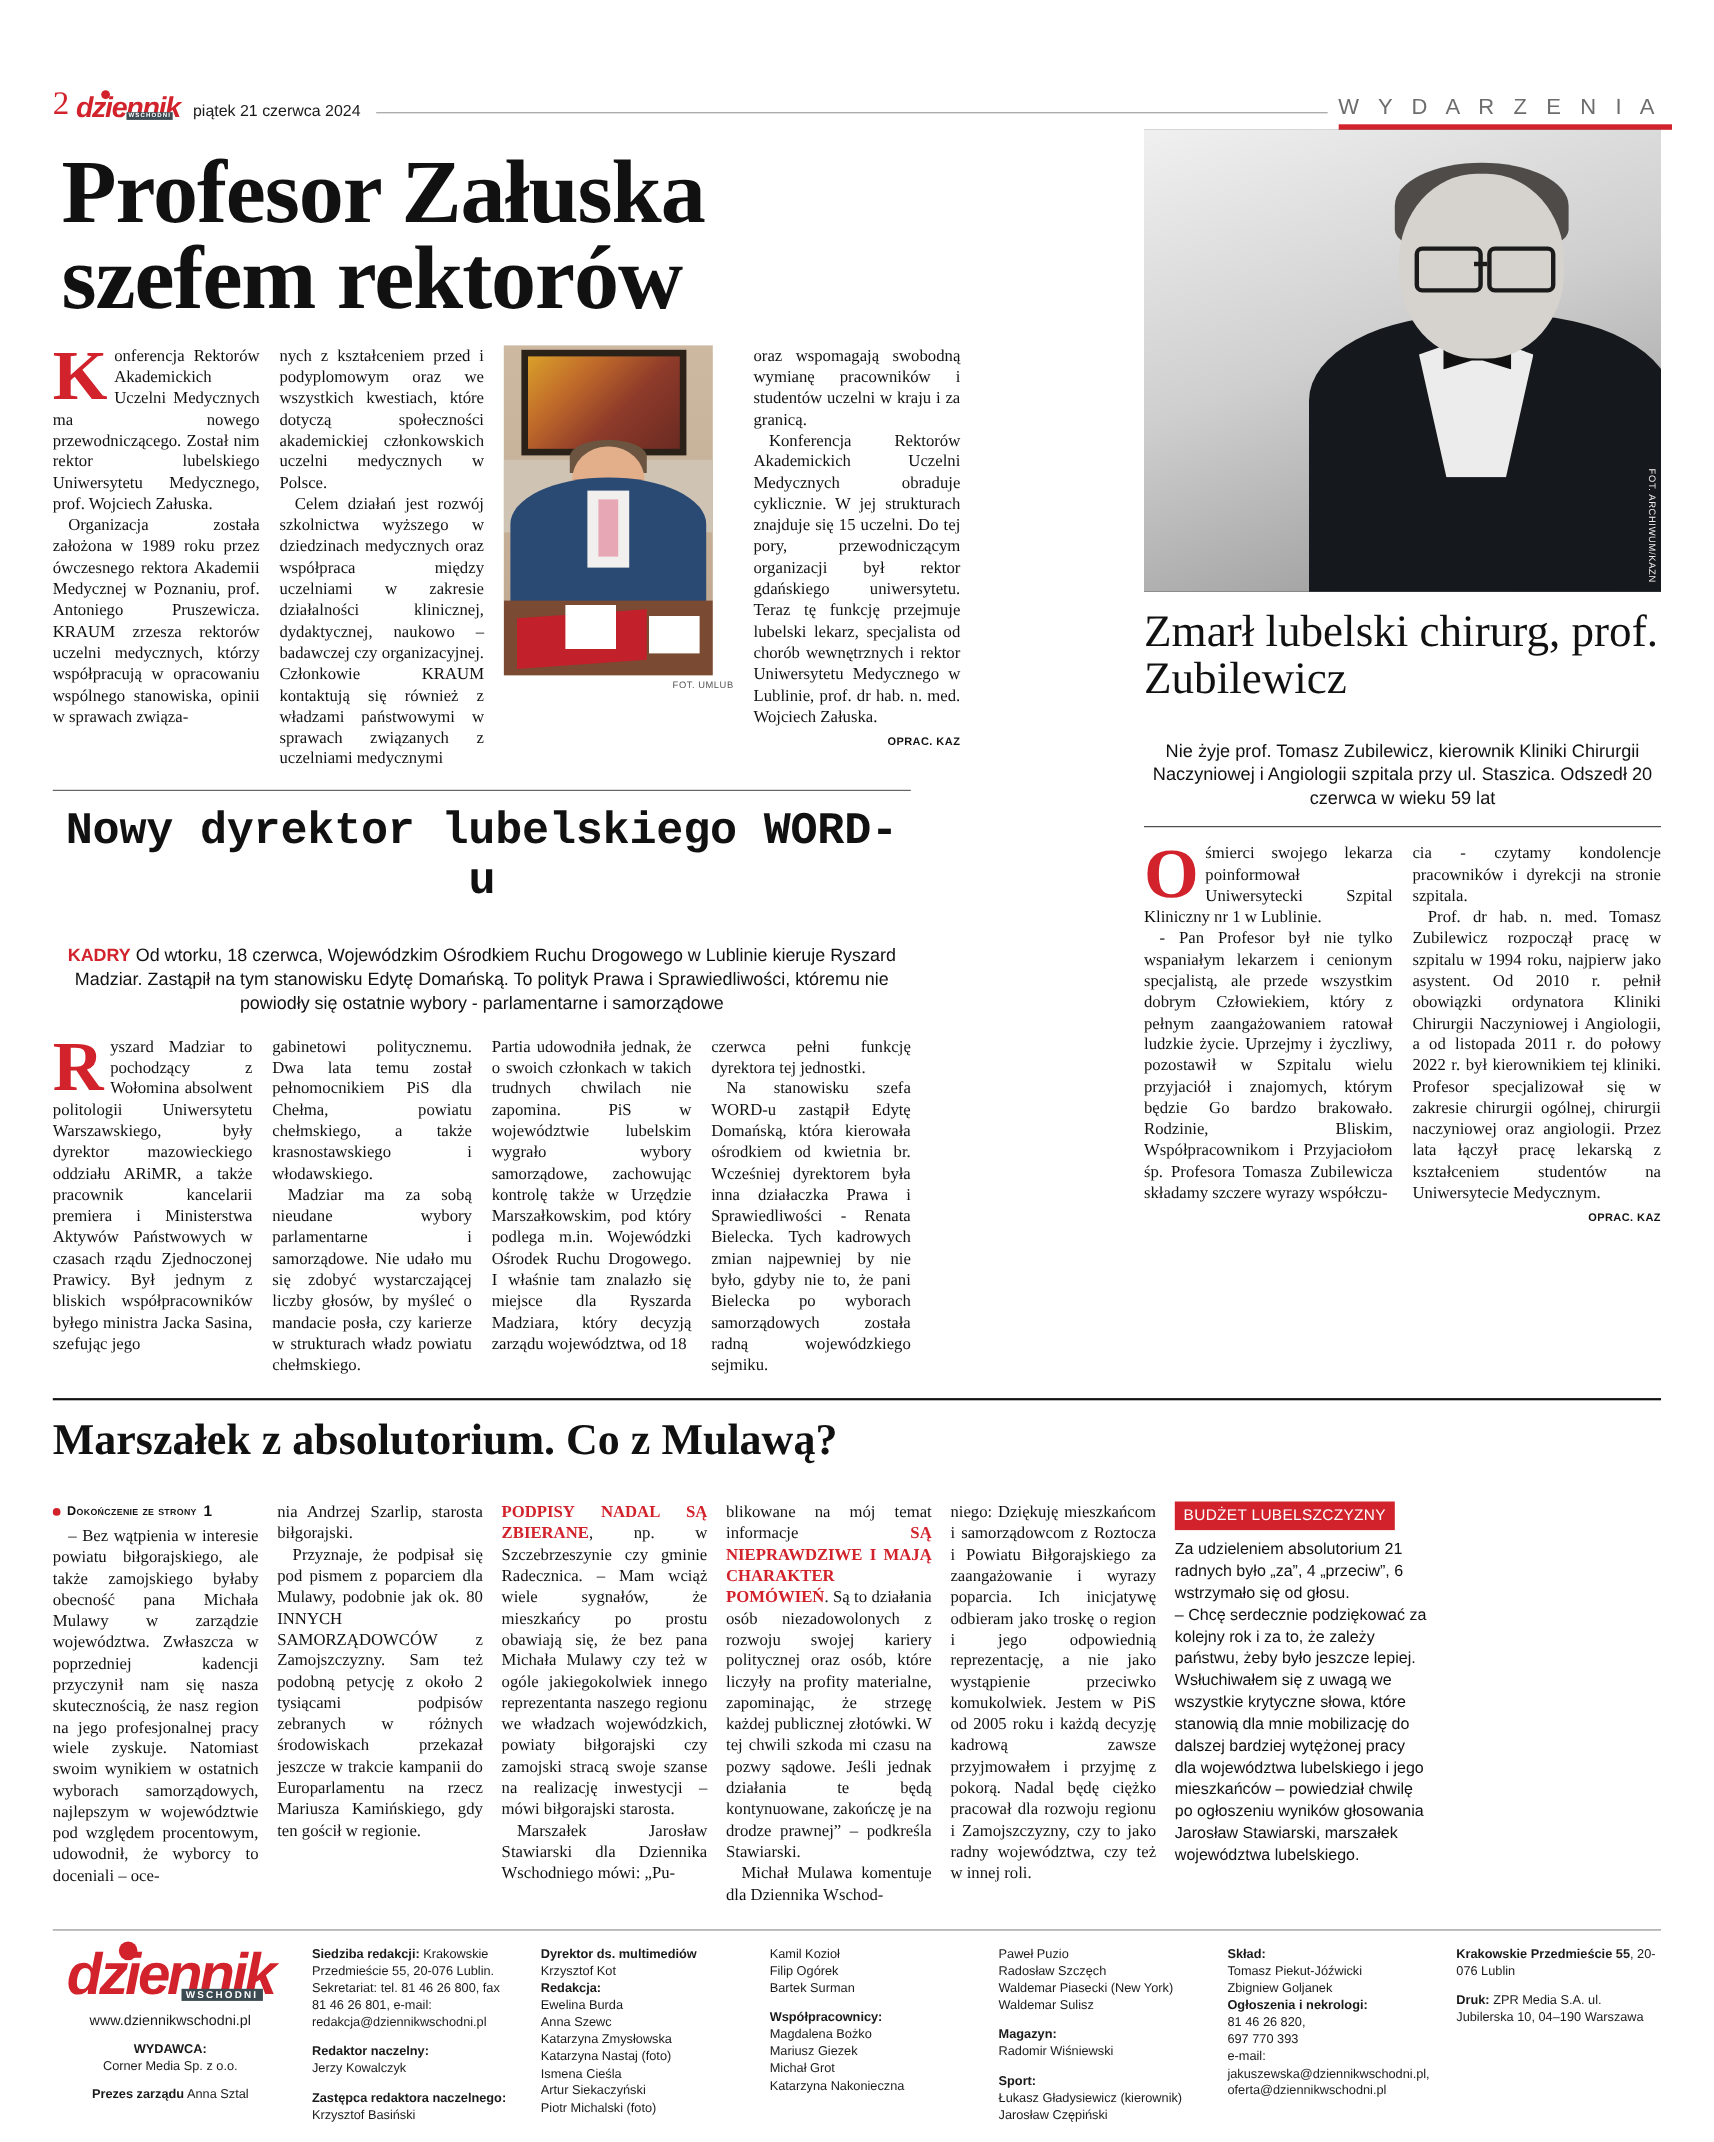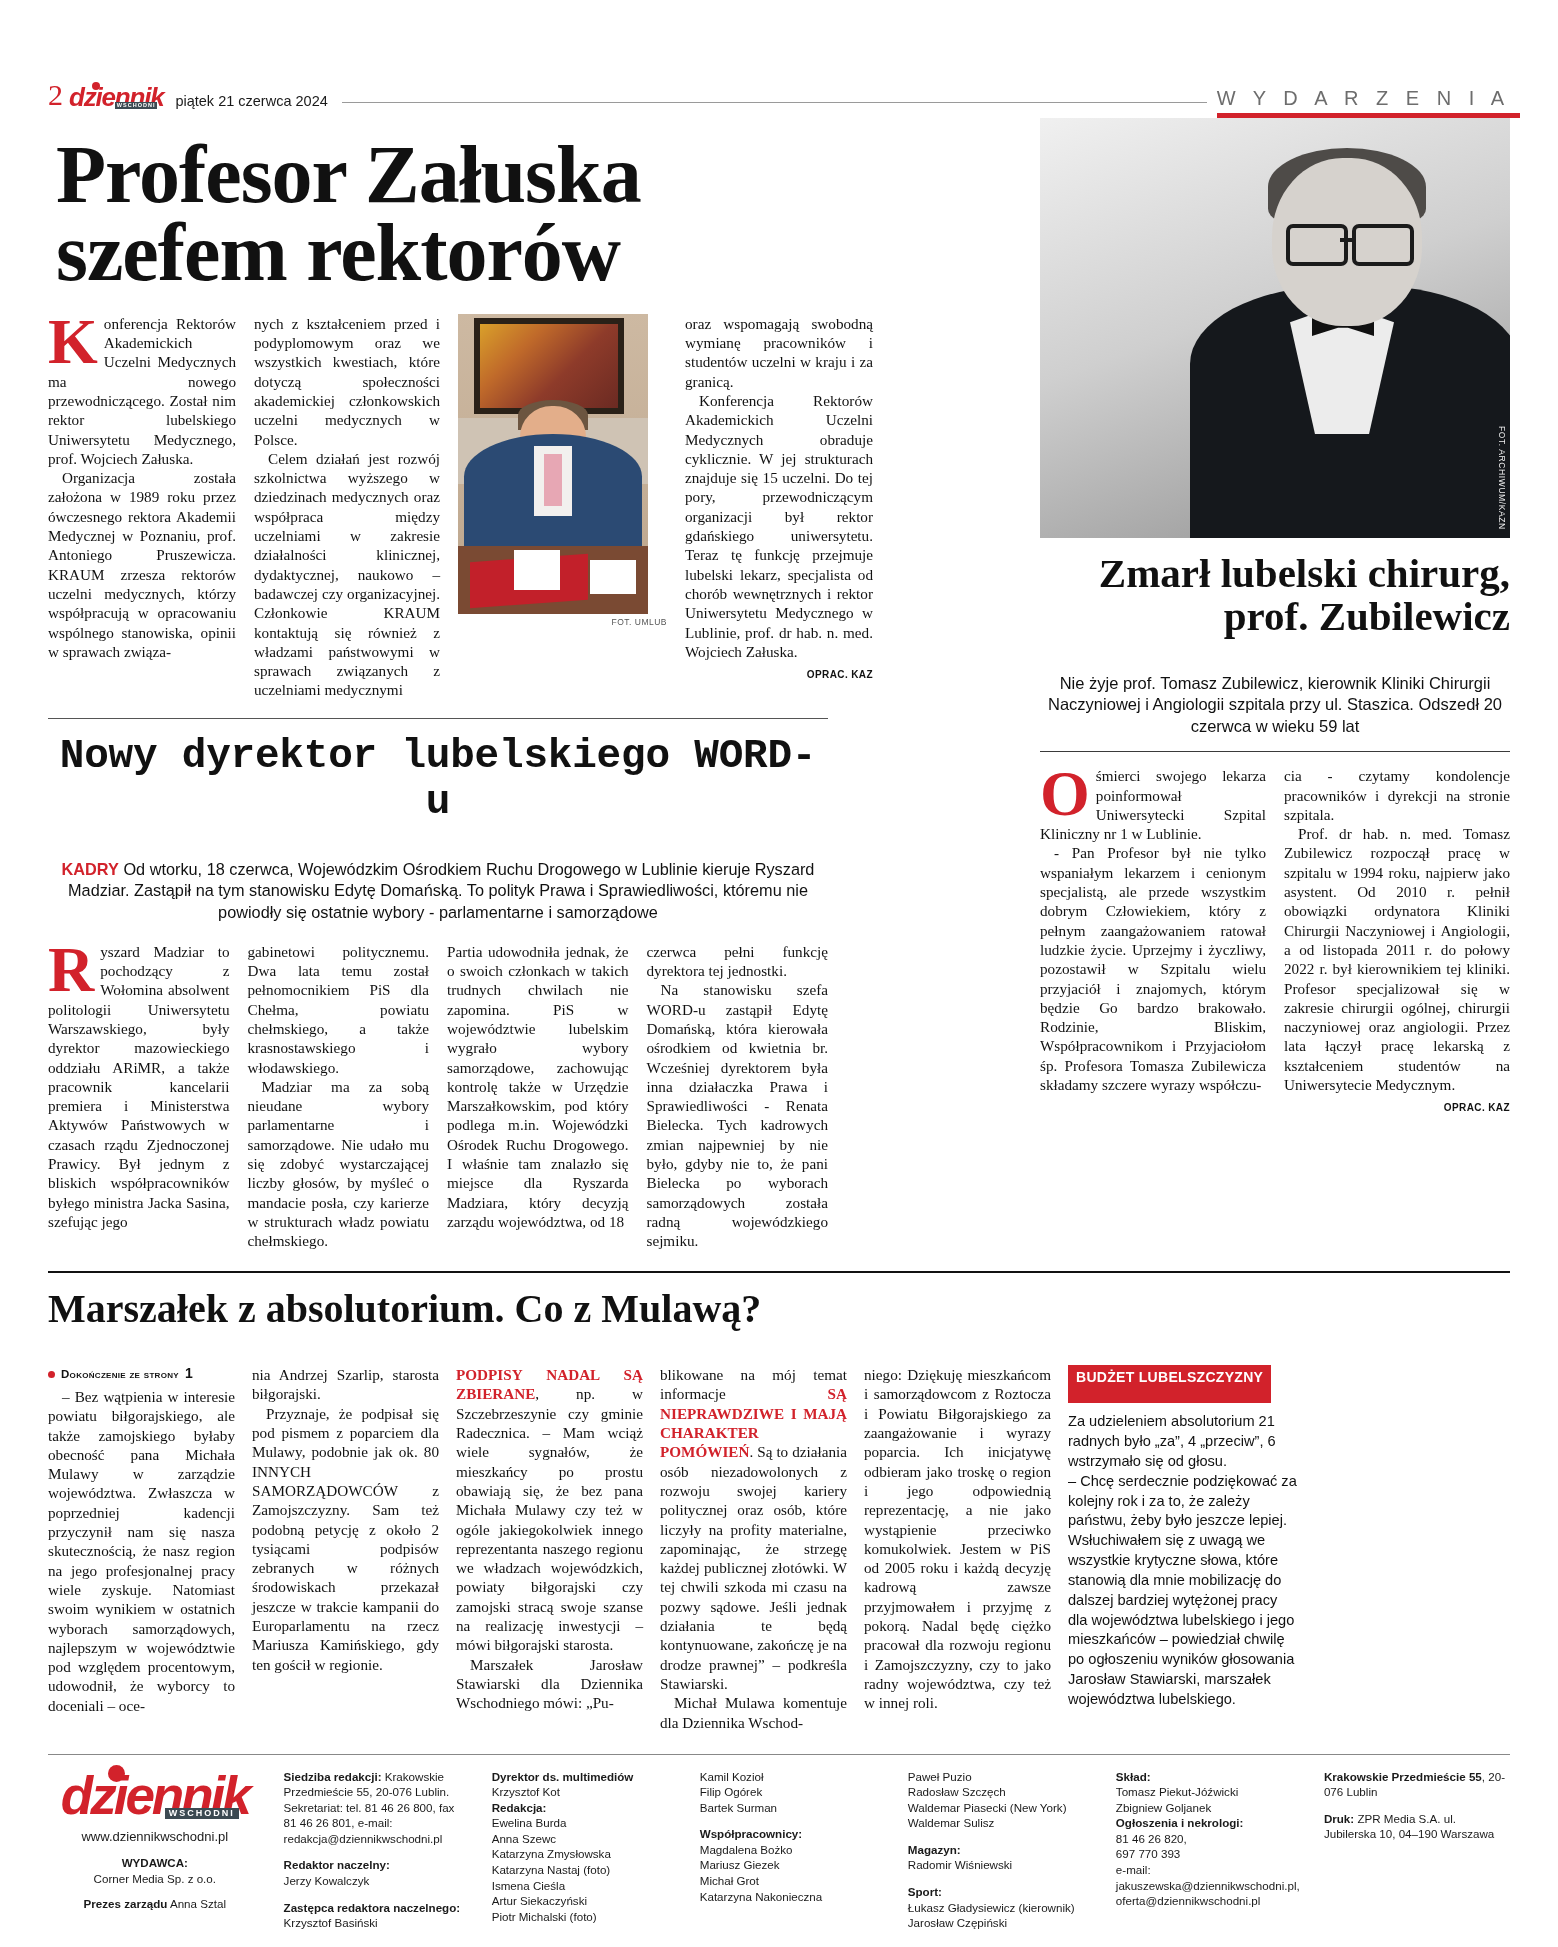--- a/index.html
+++ b/index.html
@@ -49,22 +49,22 @@
      text-align:right; padding-top:3px; }
   .lead-col3 { width:188px; }
   .oprac { font-family:"Liberation Sans", sans-serif; font-weight:bold; font-size:10px; letter-spacing:0.4px;
      text-align:right; margin-top:8px; }
 
   
   .rail { position:absolute; left:1040px; top:118px; width:470px; }
   .rail-photo { width:470px; height:420px; position:relative; overflow:hidden; background:#303030; }
   .rail-cred { position:absolute; right:3px; bottom:8px; writing-mode:vertical-rl; font-family:"Liberation Sans", sans-serif;
      font-size:8.5px; color:#efefef; letter-spacing:0.6px; }
-  .obit-head { font-family:"Liberation Serif", serif; font-weight:bold; font-size:41px; line-height:1.06;
-     text-align:right; margin-top:14px; }
+  .obit-head { font-family:"Liberation Serif", serif; font-weight:normal; font-size:41px; line-height:1.06;
+     text-align:left; margin-top:14px; }
   .obit-lead { font-family:"Liberation Sans", sans-serif; font-size:16.5px; line-height:1.3; text-align:center;
      margin-top:14px; }
   .rail-rule { height:1px; background:#3a3a3a; margin:14px 0 0 0; }
   .obit-cols { display:flex; gap:18px; margin-top:14px; }
   .obit-col { width:226px; }
 
   
   .divider { height:1px; background:#555; margin-top:18px; }
   .word-head { font-family:Liberation Mono, monospace; font-weight:bold; font-size:41px; text-align:center;
      margin-top:14px; letter-spacing:-0.2px; }
@@ -77,22 +77,22 @@
   
   .thick-rule { height:2.5px; background:#111; margin-top:20px; }
   .mar-head { font-family:"Liberation Serif", serif; font-weight:bold; font-size:40px; text-align:left; margin-top:12px; }
   .mar-cols { display:flex; gap:17px; margin-top:16px; }
   .mar-col { width:187px; }
   .cont-line { font-family:"Liberation Sans", sans-serif; font-weight:bold; font-size:11.5px; letter-spacing:0.3px;
      font-variant:small-caps; display:flex; align-items:center; gap:6px; margin-bottom:4px; }
   .bullet { width:7px; height:7px; border-radius:50%; background:#d2222b; display:inline-block; }
   .hl-red { color:#d2222b; font-weight:bold; }
   .budget-box { width:232px; }
-  .budget-label { background:#d2222b; color:#fff; font-family:"Liberation Sans", sans-serif; font-weight:bold;
-     font-size:14px; letter-spacing:0.3px; padding:4px 8px 18px; display:inline-block; }
+  .budget-label { background:#d2222b; color:#fff; font-family:"Liberation Sans", sans-serif; font-weight:normal;
+     font-size:14px; letter-spacing:0.3px; padding:4px 8px 6px; display:inline-block; }
   .budget-body { font-family:"Liberation Sans", sans-serif; font-size:14.6px; line-height:1.36; margin-top:9px; }
   .budget-body p { margin:0; }
 
   
   .foot-rule { height:1px; background:#888; margin-top:22px; }
   .footer { display:flex; gap:22px; padding-top:14px; font-family:"Liberation Sans", sans-serif; font-size:11.6px;
      line-height:1.34; color:#1a1a1a; }
   .f-logo { width:225px; text-align:center; }
   .big-logo { position:relative; display:inline-block; font-family:"Liberation Sans", sans-serif; font-weight:bold;
      font-style:italic; font-size:53px; color:#d2222b; letter-spacing:-3px; line-height:1; }

